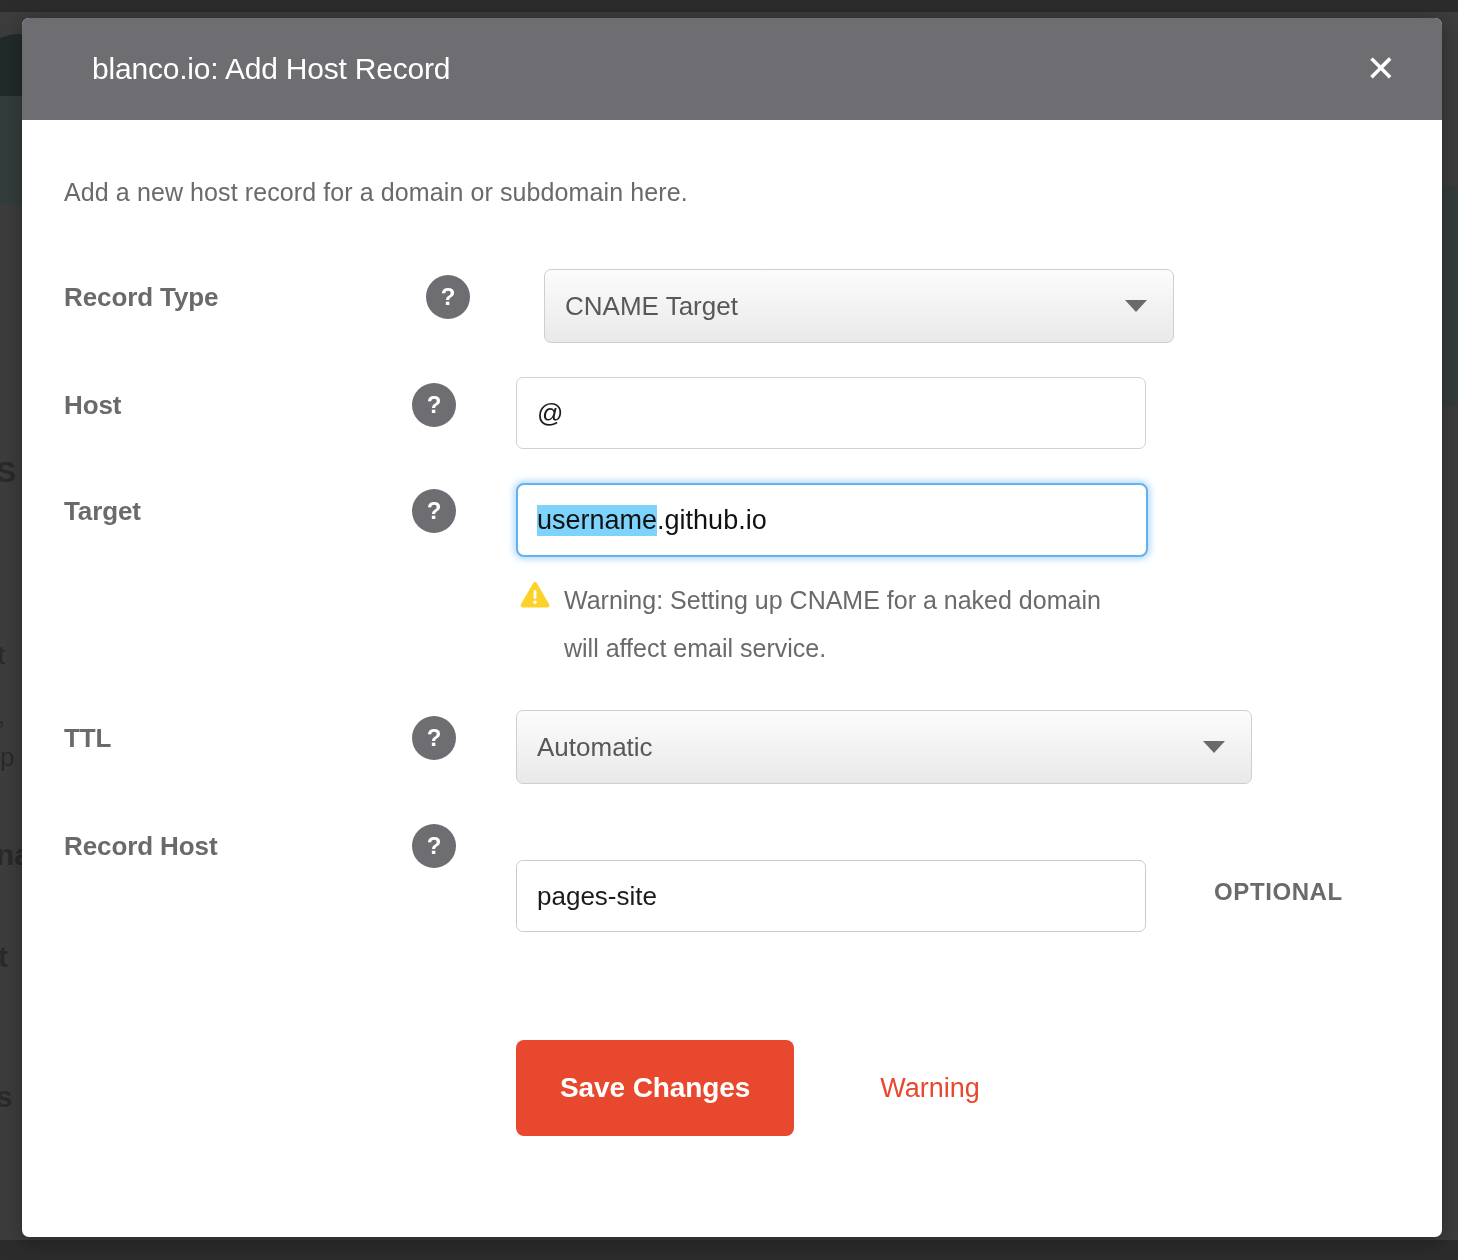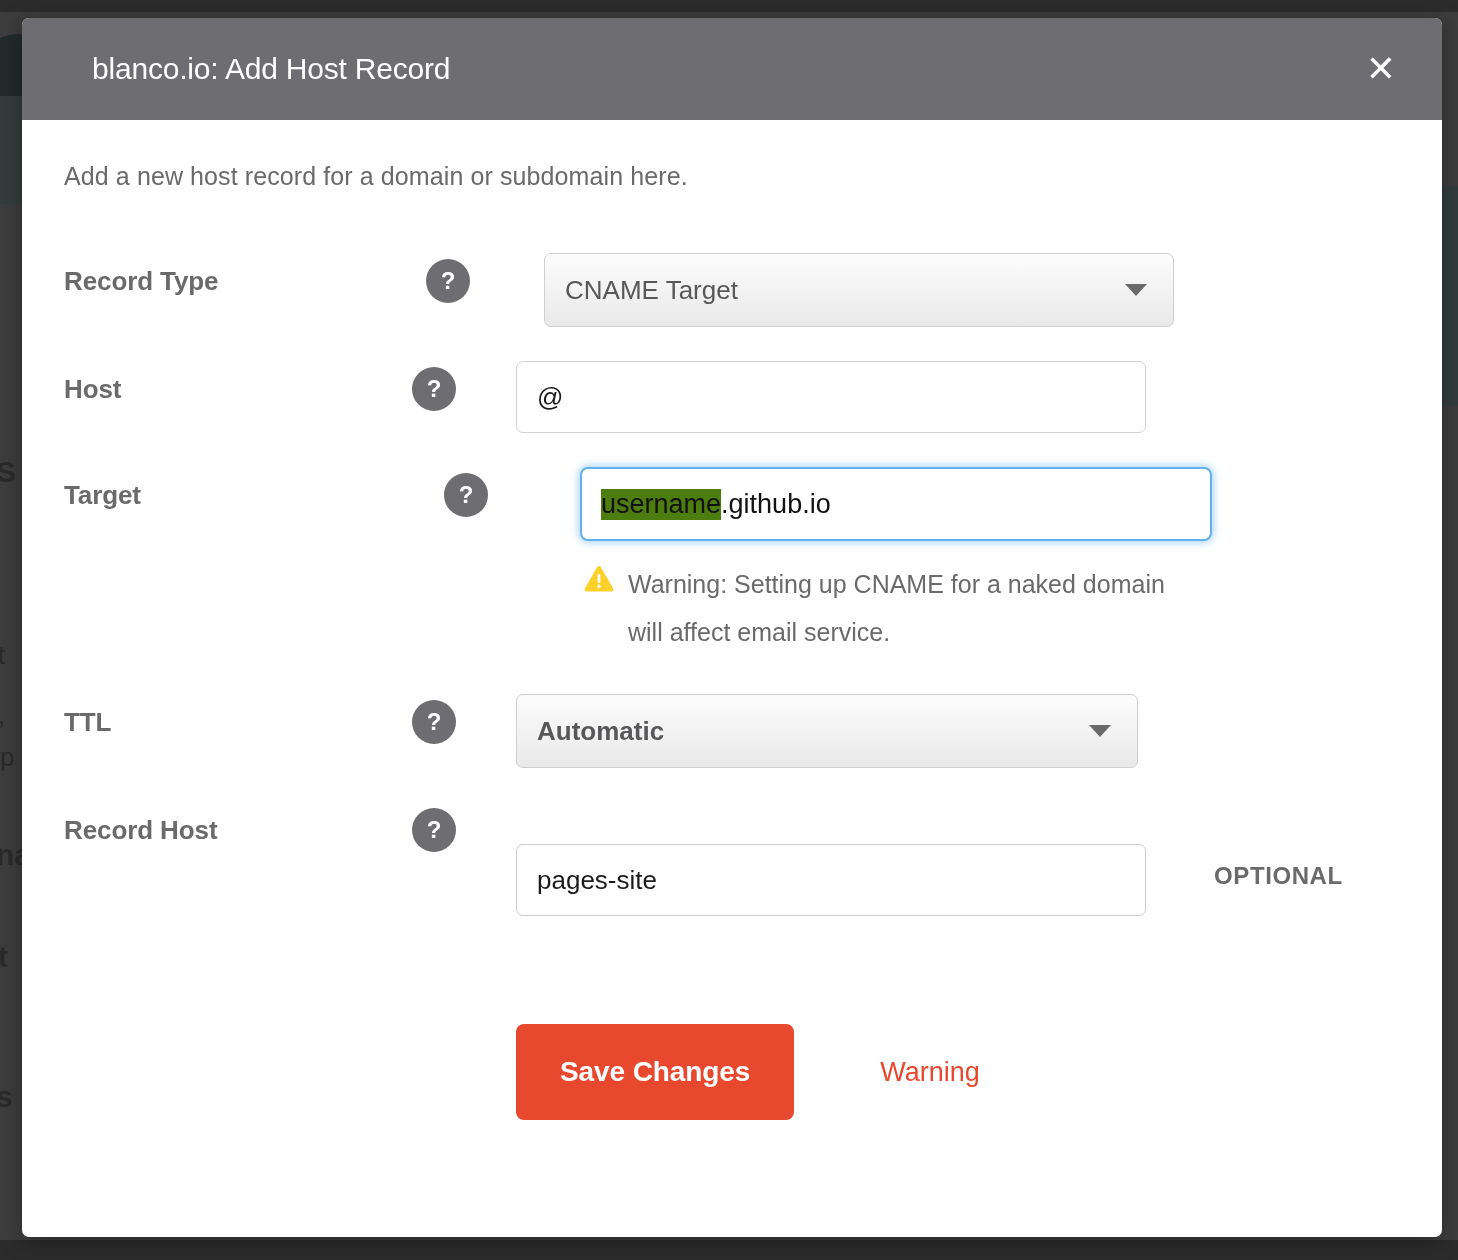--- a/index.html
+++ b/index.html
@@ -80,21 +80,21 @@
     color: #ffffff;
     font-size: 36px;
     line-height: 1;
     cursor: pointer;
     font-weight: 400;
     padding: 4px 8px;
     user-select: none;
   }
 
   #modal-body {
-    padding: 42px 42px 0 42px;
+    padding: 58px 42px 0 42px;
   }
   #intro {
     font-size: 25px;
     color: #6a6a6a;
     margin: 0 0 62px 0;
     letter-spacing: 0.1px;
   }
 
   .form-row {
     display: flex;
@@ -139,21 +139,21 @@
     border: 1px solid #cfcfcf;
     border-radius: 7px;
     background: linear-gradient(#fcfcfc, #e9e9e9);
     display: flex;
     align-items: center;
     padding: 0 20px;
     font-size: 26px;
     color: #58585a;
     cursor: pointer;
   }
-  .select-box.narrow { width: 622px; font-weight: bold; }
+  .select-box.narrow { width: 736px; }
   .select-arrow {
     position: absolute;
     right: 26px;
     top: 50%;
     transform: translateY(-50%);
     width: 0;
     height: 0;
     border-left: 11px solid transparent;
     border-right: 11px solid transparent;
     border-top: 12px solid #6a6a6a;
@@ -186,21 +186,21 @@
     background: #ffffff;
     display: flex;
     align-items: center;
     padding: 0 19px;
     font-size: 27px;
     color: #111111;
     box-shadow: 0 0 7px 2px rgba(110,180,245,0.55);
     cursor: text;
   }
   .sel {
-    background: #4d7c0f;
+    background: #7dd3fc;
     color: #111111;
   }
 
   .warn-row {
     display: flex;
     align-items: flex-start;
     margin-top: 20px;
     margin-left: 4px;
     max-width: 610px;
   }
@@ -248,21 +248,21 @@
   #cancel-link {
     color: #e8482e;
     font-size: 27px;
     margin-left: 62px;
     text-decoration: none;
     cursor: pointer;
   }
 
   .sp-record-type { margin-bottom: 34px; gap: 14px; }
   .sp-host        { margin-bottom: 34px; }
-  .sp-target      { margin-bottom: 38px; gap: 32px; }
+  .sp-target      { margin-bottom: 38px; }
   .sp-ttl         { margin-bottom: 34px; }
 </style>
 </head>
 <body>
 
 <div id="backdrop">
   <div class="bg-dark-band" style="left:0;top:0;width:1458px;height:12px;"></div>
   <div class="bg-logo"></div>
   <div class="bg-strip" style="left:0;top:96px;width:24px;height:108px;"></div>
   <div class="bg-strip" style="left:1442px;top:186px;width:16px;height:220px;"></div>

